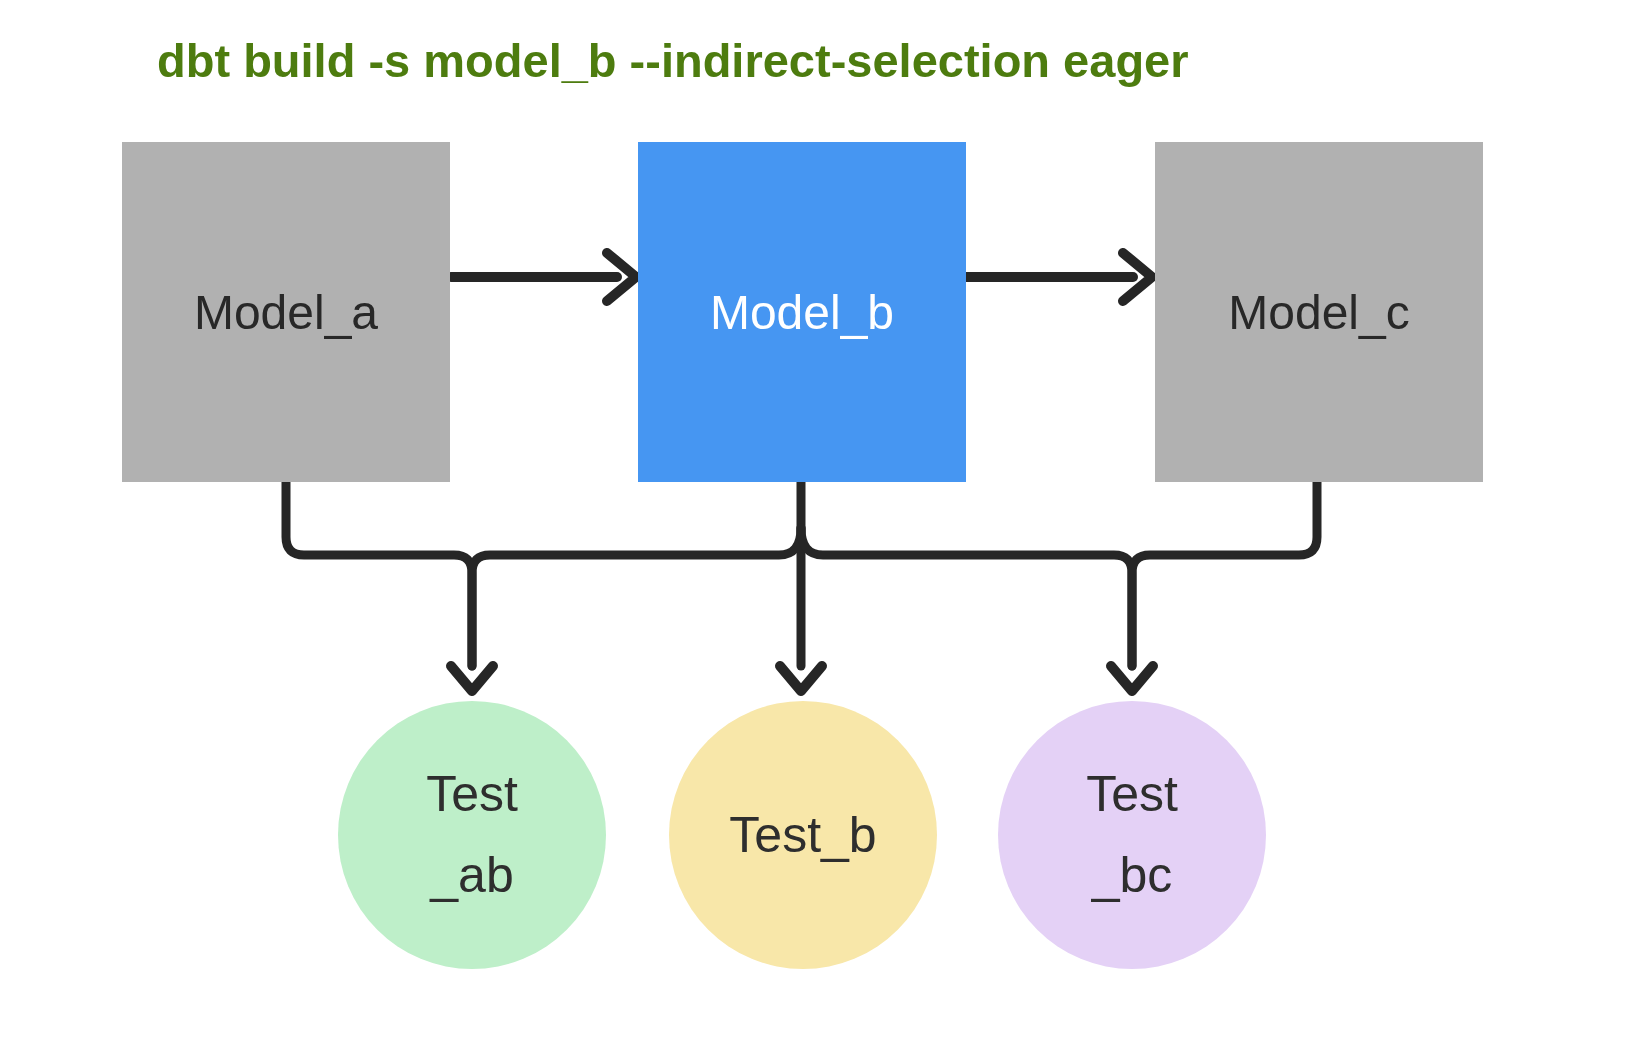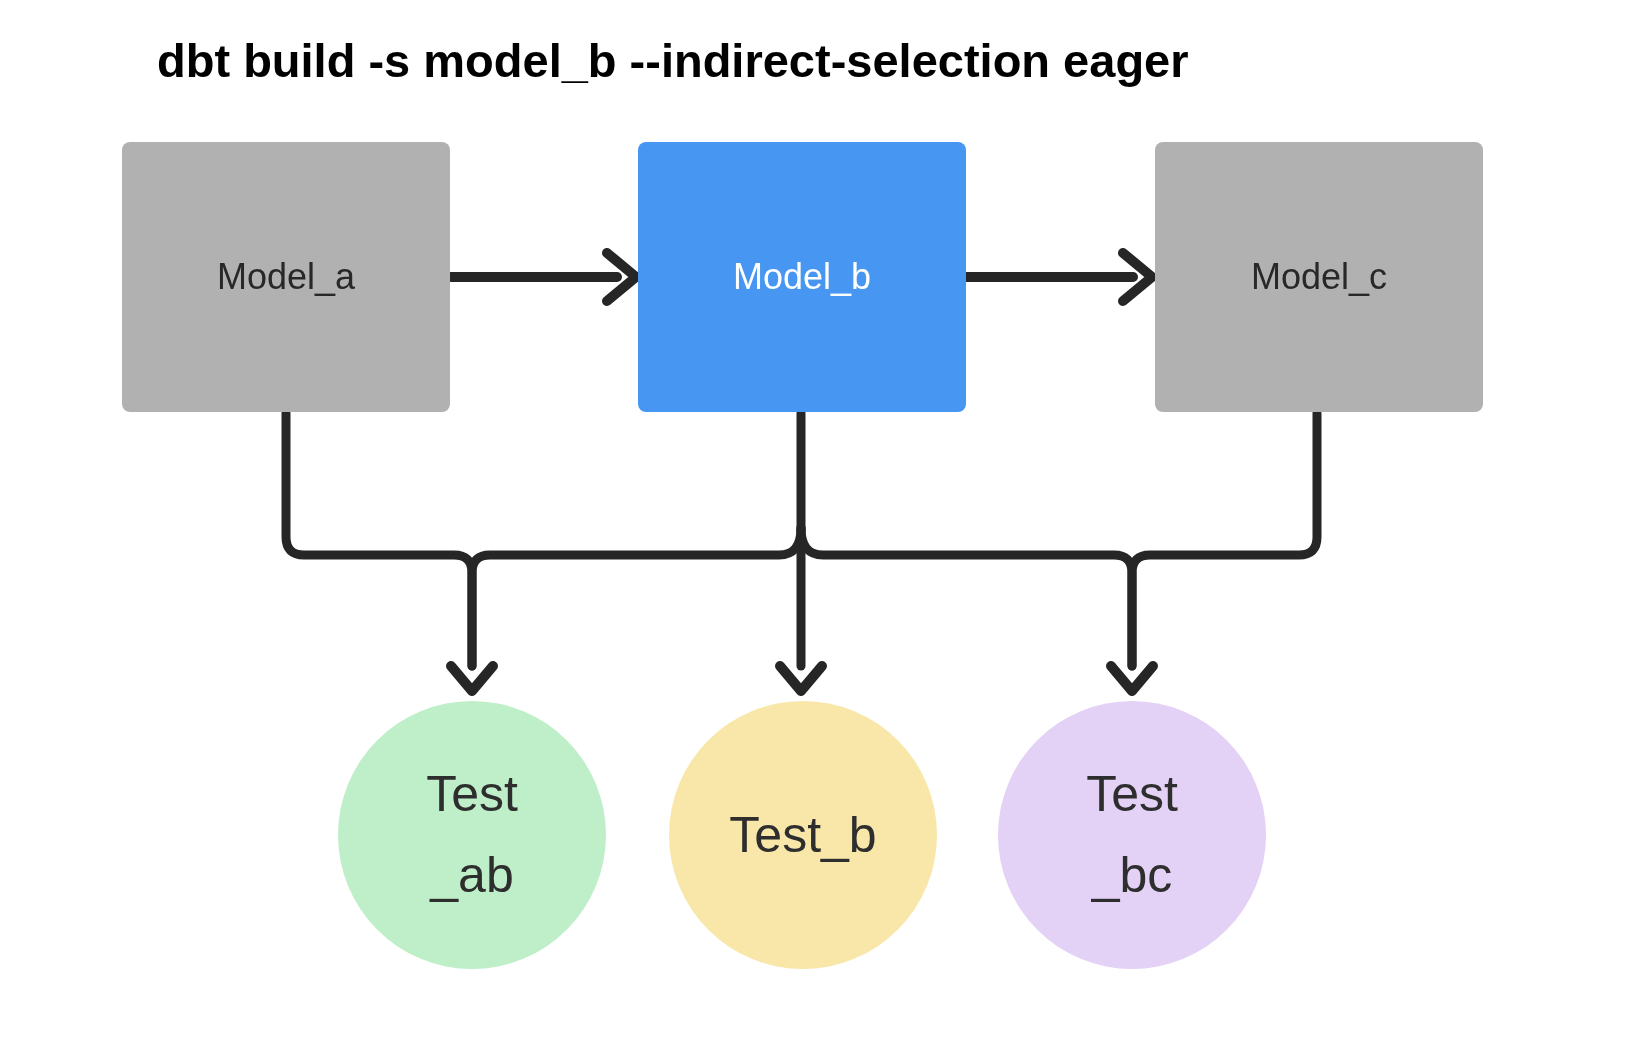--- a/index.html
+++ b/index.html
@@ -11,38 +11,38 @@
     font-family: "Liberation Sans", "DejaVu Sans", sans-serif;
     overflow: hidden;
   }
   .title {
     position: absolute;
     left: 157px;
     top: 33px;
     font-size: 47px;
     font-weight: 600;
     letter-spacing: 0px;
-    color: #000000;
+    color: #4d7c0f;
     white-space: nowrap;
   }
   .edges-layer {
     position: absolute;
     left: 0; top: 0;
     width: 1630px; height: 1060px;
   }
   .model-node {
     position: absolute;
     top: 142px;
     width: 328px;
-    height: 270px;
-    border-radius: 8px;
+    height: 340px;
+    border-radius: 0;
     display: flex;
     align-items: center;
     justify-content: center;
-    font-size: 36px;
+    font-size: 48px;
     font-weight: 500;
     color: #282828;
   }
   .model-a { left: 122px; background: #b1b1b1; }
   .model-b { left: 638px; background: #4696f2; color: #ffffff; }
   .model-c { left: 1155px; background: #b1b1b1; }
   .test-node {
     position: absolute;
     top: 701px;
     width: 268px;

